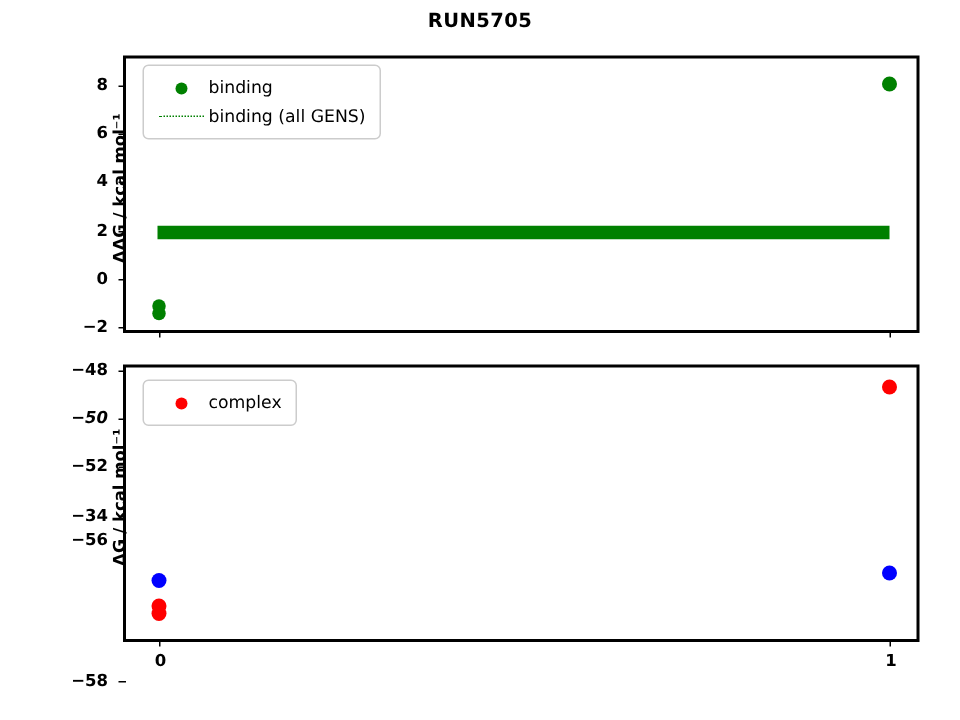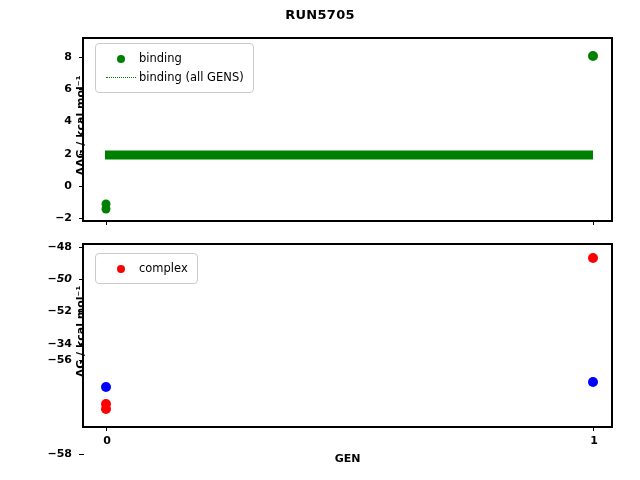--- a/index.html
+++ b/index.html
@@ -292,15 +292,14 @@
     <div class="legend" id="legend-bottom">
       <div class="legend-row">
         <span class="legend-key">
           <span class="legend-dot" style="background:#ff0000;"></span>
         </span>
         <span class="legend-text">complex</span>
       </div>
     </div>
   </div>
 
-  <div id="xlabel">GEN</div>
 
 </div>
 
 </body></html>

